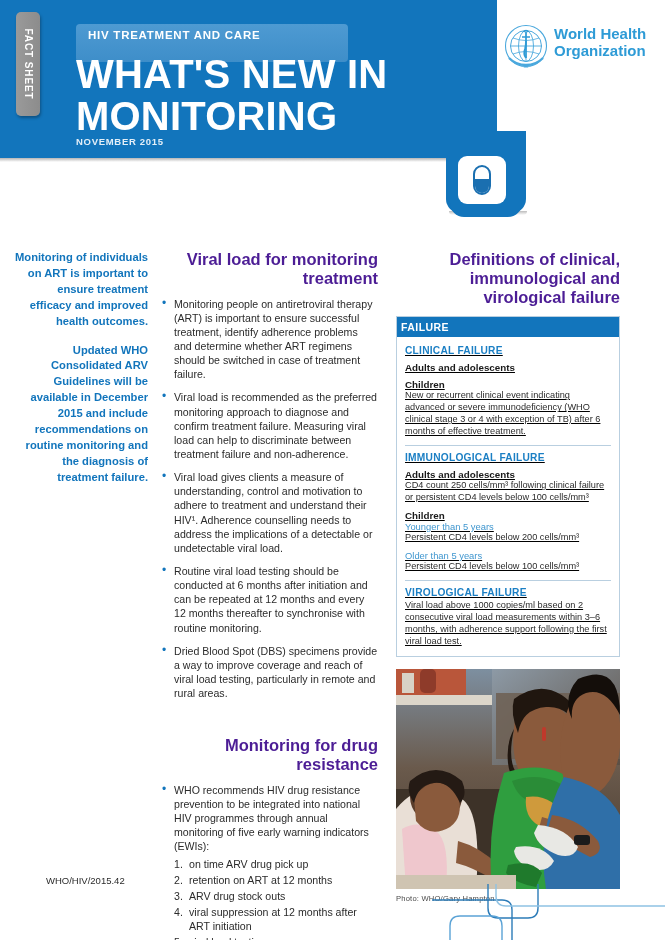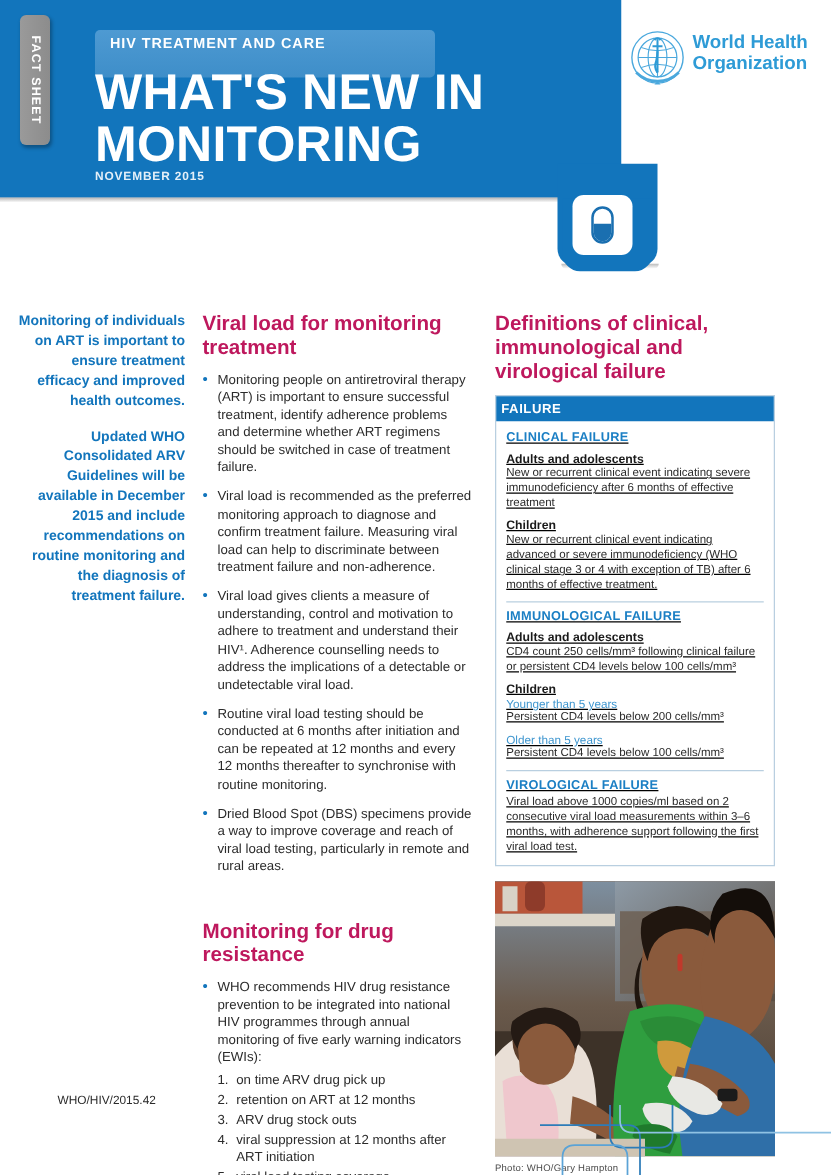--- a/index.html
+++ b/index.html
@@ -91,22 +91,22 @@
     position: absolute; left: 14px; top: 250px; width: 134px;
     text-align: right;
     color: #1275bc; font-size: 11.2px; font-weight: bold; line-height: 1.42;
   }
   .col-left p + p { margin-top: 13px; }
 
   .col-mid { position: absolute; left: 162px; top: 250px; width: 216px; }
   .col-right { position: absolute; left: 396px; top: 250px; width: 224px; }
 
   h2.sec {
-    color: #be185d; font-size: 16.5px; font-weight: bold;
-    line-height: 1.14; margin-bottom: 9px;
+    color: #4c1d95; font-size: 16.5px; font-weight: bold;
+    line-height: 1.14; margin-bottom: 9px; text-align: right;
   }
   h2.sec.mid2 { margin-top: 36px; }
 
   ul.bullets { list-style: none; }
   ul.bullets > li {
     position: relative; padding-left: 12px; margin-bottom: 9px;
     color: #2b2b2b; font-size: 10.6px; line-height: 1.335;
   }
   ul.bullets > li::before {
     content: "•"; position: absolute; left: 0; top: -1px;
@@ -264,21 +264,20 @@
     <h2 class="sec">Definitions of clinical, immunological and virological failure</h2>
 
     <div class="fail-table">
       <div class="fail-head">FAILURE</div>
       <div class="fail-body">
 
         <div class="fail-sec">
           <div class="fail-sec-title">CLINICAL FAILURE</div>
           <div class="fail-grp">
             <div class="fail-grp-title">Adults and adolescents</div>
-            <div class="fail-text">New or recurrent clinical event indicating severe immunodeficiency after 6 months of effective treatment</div>
           </div>
           <div class="fail-grp">
             <div class="fail-grp-title">Children</div>
             <div class="fail-text">New or recurrent clinical event indicating advanced or severe immunodeficiency (WHO clinical stage 3 or 4 with exception of TB) after 6 months of effective treatment.</div>
           </div>
         </div>
 
         <div class="fail-sec">
           <div class="fail-sec-title">IMMUNOLOGICAL FAILURE</div>
           <div class="fail-grp">

